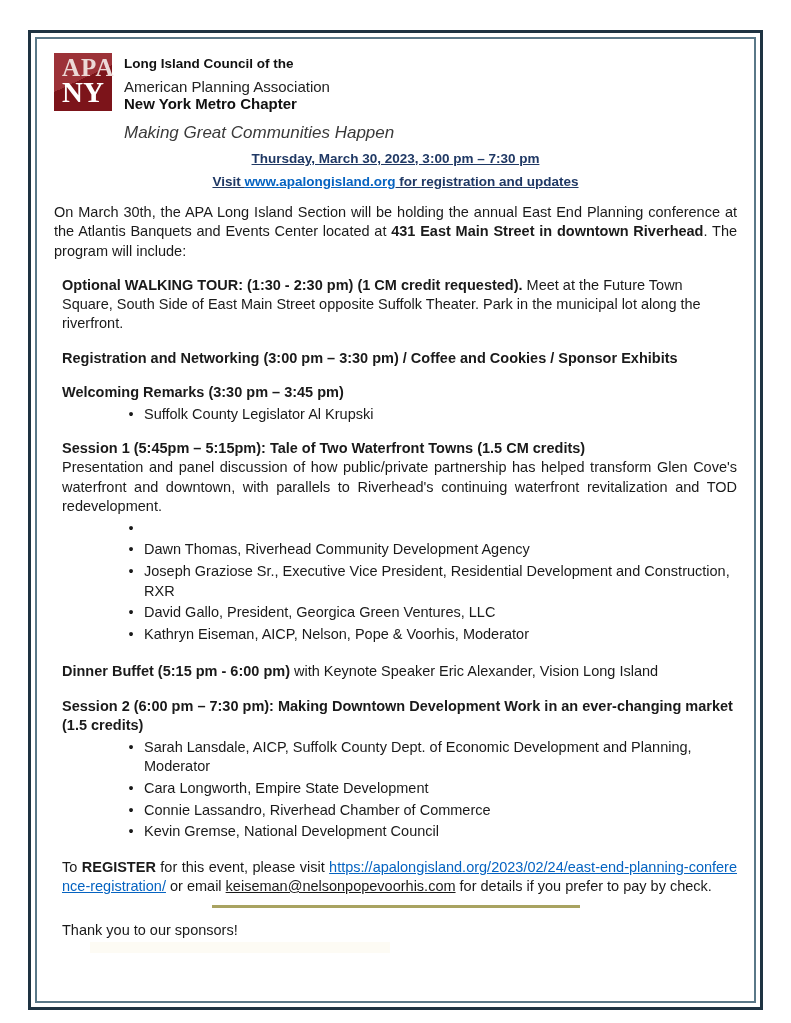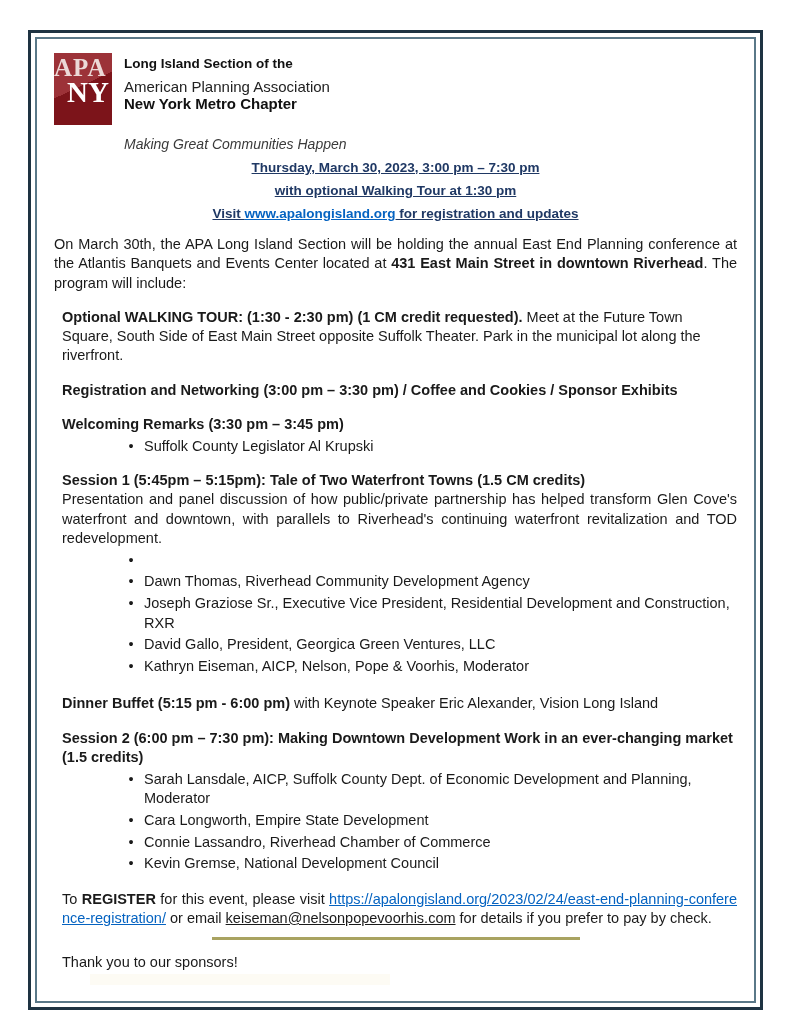--- a/index.html
+++ b/index.html
@@ -18,32 +18,32 @@
   .page-inner {
     height: calc(100% - 8px);
     margin: 4px;
     border: 2px solid #5a7888;
     padding: 8px 17px 0 17px;
     overflow: hidden;
   }
   
   .hdr { display: flex; align-items: flex-start; margin-top: 6px; }
   .apa-logo {
-    width: 58px; height: 72px; flex: 0 0 58px;
+    width: 58px; height: 58px; flex: 0 0 58px;
     background: linear-gradient(155deg, #9c3238 0%, #9c3238 46%, #7c141a 46%, #7c141a 100%);
     font-family: "Liberation Serif", serif; font-weight: bold;
-    padding: 2px 0; line-height: 1;
+    padding: 2px 8px; line-height: 1;
   }
   .apa-logo .l1 { font-size: 25px; color: #ecd9d7; letter-spacing: 1px; }
   .apa-logo .l2 { font-size: 29px; color: #ffffff; text-align: right; margin-top: -2px; padding-right: 3px;}
   .hdr-text { margin-left: 12px; padding-top: 3px; }
   .hdr-line1 { font-size: 13.5px; font-weight: bold; color: #111; margin-bottom: 7px; }
   .hdr-line2 { font-size: 15px; color: #222; }
   .hdr-line3 { font-size: 15px; font-weight: bold; color: #111; }
-  .tagline { font-size: 14px; font-style: italic; color: #3a3a3a; margin: 11px 0 0 70px; }
+  .tagline { font-size: 17px; font-style: italic; color: #3a3a3a; margin: 11px 0 0 70px; }
   
   .title { text-align: center; font-size: 22px; font-weight: bold; color: #111; margin-top: 12px; }
   .subline { text-align: center; font-size: 13.5px; font-weight: bold; color: #1f3864; margin-top: 8px; text-decoration: underline; }
   a.link { color: #0563c1; text-decoration: underline; }
   a.email { color: #1a1a1a; text-decoration: underline; }
   
   .body-text { font-size: 14.5px; line-height: 1.33; }
   .intro { margin-top: 14px; text-align: justify; }
   .sec { margin-top: 15px; margin-left: 8px; }
   .sec-title { font-weight: bold; }
@@ -63,29 +63,28 @@
 
 <div class="page">
   <div class="page-inner">
 
     <div class="hdr">
       <div class="apa-logo">
         <div class="l1">APA</div>
         <div class="l2">NY</div>
       </div>
       <div class="hdr-text">
-        <div class="hdr-line1">Long Island Section of the</div>
+        <div class="hdr-line1">Long Island Council of the</div>
         <div class="hdr-line2">American Planning Association</div>
         <div class="hdr-line3">New York Metro Chapter</div>
       </div>
     </div>
     <div class="tagline">Making Great Communities Happen</div>
 
     <div class="subline">Thursday, March 30, 2023, 3:00 pm – 7:30 pm</div>
-    <div class="subline">with optional Walking Tour at 1:30 pm</div>
     <div class="subline">
       <span>Visit </span><a class="link" href="#">www.apalongisland.org</a><span> for registration and updates</span>
     </div>
 
     <p class="body-text intro">
       <span>On March 30th, the APA Long Island Section will be holding the annual East End Planning conference at the Atlantis Banquets and Events Center located at </span><b>431 East Main Street in downtown Riverhead</b><span>.  The program will include:</span>
     </p>
 
     <p class="body-text sec">
       <b>Optional WALKING TOUR: (1:30 - 2:30 pm) (1 CM credit requested).</b><span>  Meet at the Future Town Square, South Side of East Main Street opposite Suffolk Theater.  Park in the municipal lot along the riverfront.</span>

